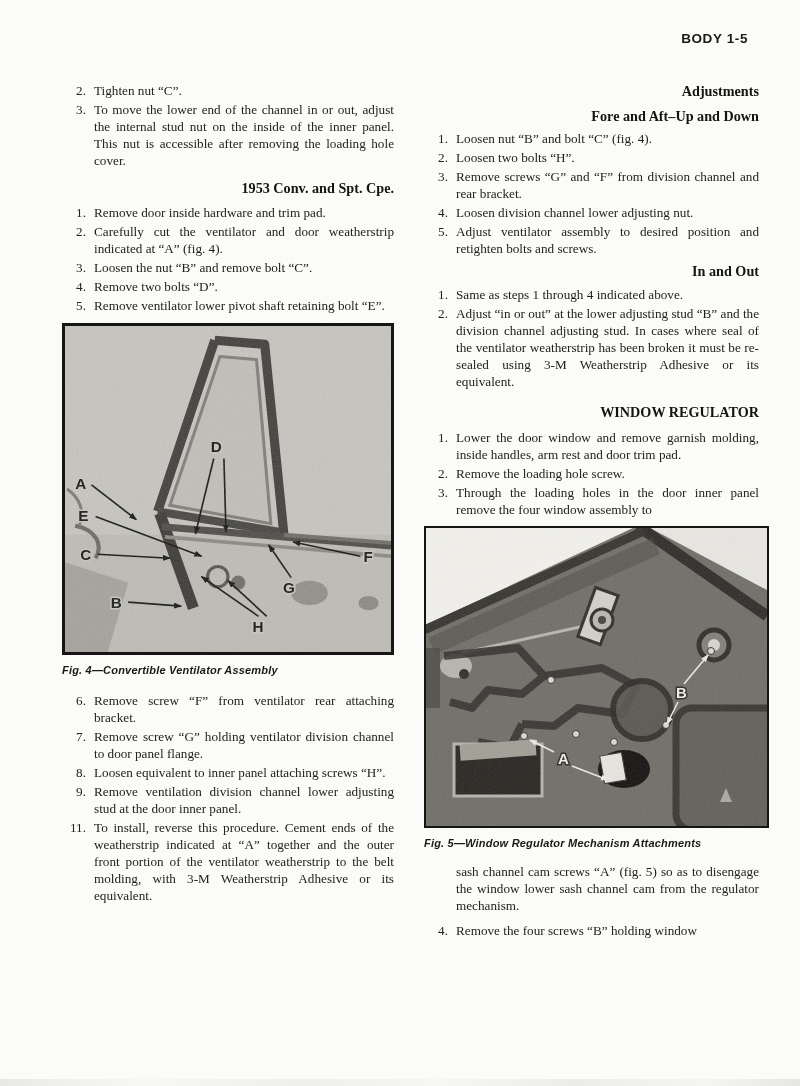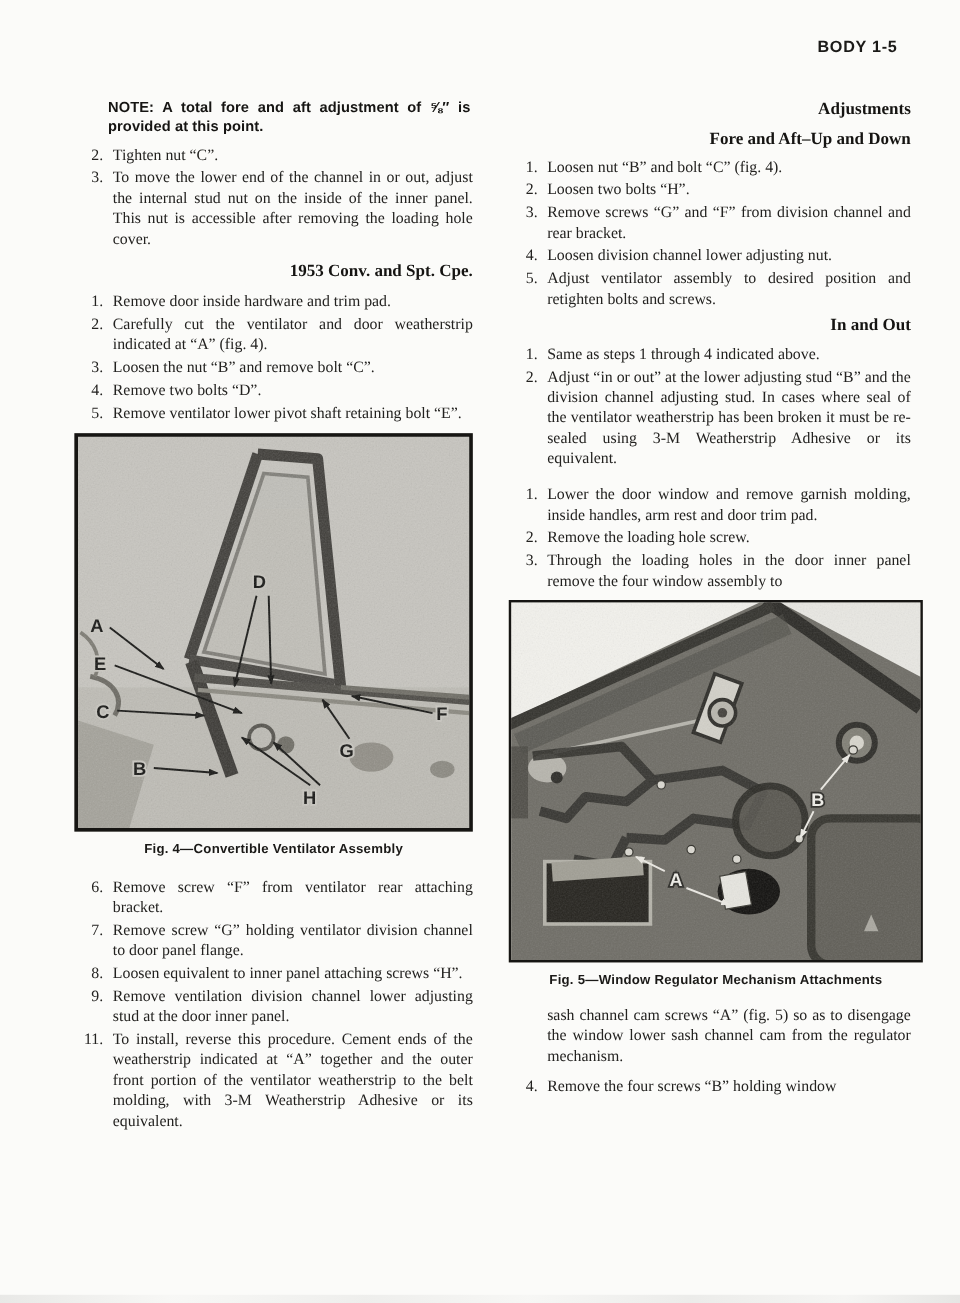--- a/index.html
+++ b/index.html
@@ -29,41 +29,40 @@
   }
   .h-group{margin:10px 0 7px 0;}
   .li{display:flex;margin:0 0 2px 0;}
   .li .num{flex:none;width:24px;text-align:right;padding-right:8px;font-size:13.2px;line-height:17px;}
   .li .txt{flex:1;}
   .list{margin-bottom:9px;}
   .figure{border:3px solid #161513;background:#c7c5bf;line-height:0;}
   .figure.f5{border-width:2px;}
   .caption{
     font-family:"Liberation Sans",sans-serif;font-weight:bold;
-    font-size:11px;line-height:13px;text-align:center;color:#1a1917;
-    margin:9px 0 15px 0;letter-spacing:.2px;
+    font-size:11px;line-height:13px;text-align:left;color:#1a1917;
+    margin:9px 0 15px 0;letter-spacing:.2px;font-style:italic;
   }
   .indent-p{margin-left:32px;margin-bottom:8px;}
   .scan-bottom{
     position:absolute;left:0;right:0;bottom:0;height:7px;
     background:linear-gradient(90deg,#e5e5e3 0%,#f7f7f5 18%,#ececea 38%,#f6f6f4 55%,#e9e9e7 72%,#f4f4f2 88%,#e2e2e0 100%);
     opacity:.85;
   }
   svg text{font-family:"Liberation Sans",sans-serif;font-weight:bold;}
 </style>
 </head>
 <body>
 
 <div class="page">
 
   <div class="hdr">BODY 1-5</div>
 
   <div class="col col-left">
 
-    <p class="note">NOTE: A total fore and aft adjustment of ⅝″ is provided at this point.</p>
 
     <div class="list">
       <div class="li">
         <span class="num">2.</span>
         <span class="txt body-txt">Tighten nut “C”.</span>
       </div>
       <div class="li">
         <span class="num">3.</span>
         <span class="txt body-txt">To move the lower end of the channel in or out, adjust the internal stud nut on the inside of the inner panel. This nut is accessible after removing the loading hole cover.</span>
       </div>
@@ -218,20 +217,21 @@
       <div class="li">
         <span class="num">1.</span>
         <span class="txt body-txt">Same as steps 1 through 4 indicated above.</span>
       </div>
       <div class="li">
         <span class="num">2.</span>
         <span class="txt body-txt">Adjust “in or out” at the lower adjusting stud “B” and the division channel adjusting stud. In cases where seal of the ventilator weatherstrip has been broken it must be re-sealed using 3-M Weatherstrip Adhesive or its equivalent.</span>
       </div>
     </div>
 
+    <p class="h-serif" style="margin-bottom:8px;">WINDOW REGULATOR</p>
 
     <div class="list" style="margin-bottom:8px;">
       <div class="li">
         <span class="num">1.</span>
         <span class="txt body-txt">Lower the door window and remove garnish molding, inside handles, arm rest and door trim pad.</span>
       </div>
       <div class="li">
         <span class="num">2.</span>
         <span class="txt body-txt">Remove the loading hole screw.</span>
       </div>

